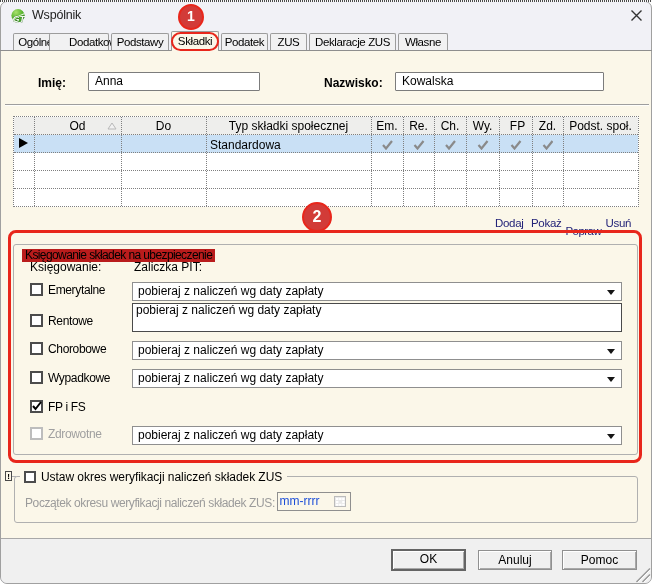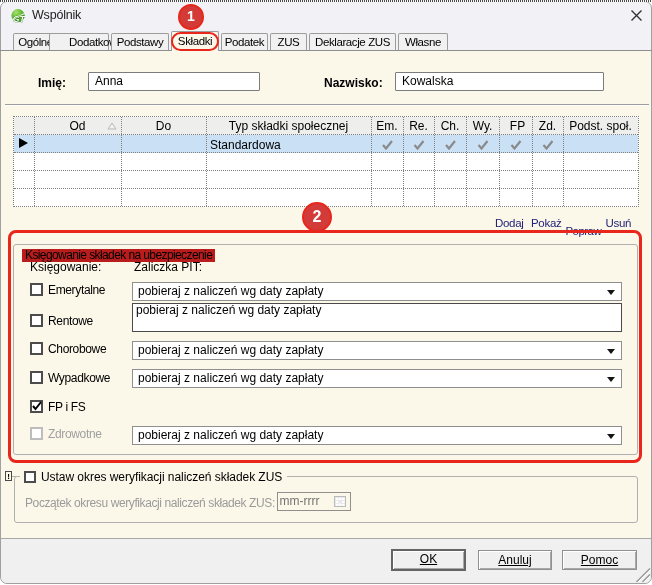--- a/index.html
+++ b/index.html
@@ -23,21 +23,21 @@
 .vline{position:absolute;top:0;bottom:0;width:0;border-left:1px dotted #7f7f7f;}
 .hline{position:absolute;left:0;right:0;height:0;border-top:1px dotted #7f7f7f;}
 .hcell{position:absolute;top:2px;height:15px;line-height:15px;text-align:center;}
 .cb{position:absolute;width:13px;height:13px;border:2px solid #4c4c4c;background:#fff;}
 .combo{position:absolute;left:132px;width:490px;height:19px;border:1px solid #8f8f8f;
  background:#fff;line-height:17px;padding-left:5px;}
 .arrow{position:absolute;left:474px;top:7px;width:0;height:0;
  border-left:4.5px solid transparent;border-right:4.5px solid transparent;border-top:5px solid #151515;}
 .lbl{position:absolute;line-height:13px;letter-spacing:-0.35px;}
 .btn{position:absolute;height:20px;background:#f0f0f0;border:1px solid #909090;
- box-shadow:inset 1px 1px 0 #fff,inset -1px -1px 0 #a8a8a8;text-align:center;line-height:18px;text-decoration:underline;}
+ box-shadow:inset 1px 1px 0 #fff,inset -1px -1px 0 #a8a8a8;text-align:center;line-height:18px;}
 .red{position:absolute;border:2.5px solid #e8261b;z-index:50;}
 .redc{background:#d23b38;border-radius:50%;color:#fff;font-weight:bold;text-align:center;}
 .link{position:absolute;top:217px;line-height:13px;color:#232378;font-size:11.5px;letter-spacing:-0.3px;}
 </style></head>
 <body>
 
 <div class="win"></div>
 
 <svg class="abs" style="left:11px;top:9px;z-index:2" width="14" height="14" viewBox="0 0 14 14">
  <defs>
@@ -157,21 +157,21 @@
 <div class="lbl" style="left:48px;top:428px;color:#a0a0a0;">Zdrowotne</div>
 <div class="combo" style="top:426px;">pobieraj z naliczeń wg daty zapłaty<span class="arrow"></span></div>
 
 <div class="abs" style="left:14px;top:476px;width:624px;height:47px;border:1px solid #b0b0b0;border-radius:3px;"></div>
 <div class="abs" style="left:20px;top:470px;width:267px;height:13px;background:#fbf7e9;"></div>
 <div class="abs" style="left:12px;top:475.5px;width:4px;height:1px;background:#b0b0b0;"></div>
 <div class="abs" style="left:5px;top:471px;width:7px;height:10px;border:1px solid #4a4a4a;font-size:8px;font-weight:bold;text-align:center;line-height:9px;">!</div>
 <div class="cb" style="left:24px;top:471px;width:12px;height:12px;"></div>
 <div class="lbl" style="left:41px;top:471px;letter-spacing:-0.05px;">Ustaw okres weryfikacji naliczeń składek ZUS</div>
 <div class="lbl" style="left:25px;top:497px;color:#9b9b9b;letter-spacing:-0.4px;">Początek okresu weryfikacji naliczeń składek ZUS:</div>
-<div class="abs" style="left:276.5px;top:492px;width:74px;height:19px;border:1px solid #8f8f8f;line-height:17px;padding-left:2px;color:#737373;">mm-rrrr</div>
+<div class="abs" style="left:276.5px;top:492px;width:74px;height:19px;border:1px solid #8f8f8f;line-height:17px;padding-left:2px;color:#1d4ed8;">mm-rrrr</div>
 <svg class="abs" style="left:334px;top:496px;" width="12" height="11" viewBox="0 0 12 11">
  <rect x="0.5" y="0.5" width="11" height="10" fill="#e9e9e9" stroke="#bbb"></rect>
  <g fill="#fff">
       <rect x="2" y="2" width="2.4" height="2"></rect>
       <rect x="5.1" y="2" width="2.4" height="2"></rect>
       <rect x="8.2" y="2" width="2.4" height="2"></rect>
  <rect x="2" y="5" width="2.4" height="2"></rect>
       <rect x="8.2" y="5" width="2.4" height="2"></rect>
  <rect x="2" y="7.8" width="2.4" height="2"></rect>
       <rect x="5.1" y="7.8" width="2.4" height="2"></rect>

